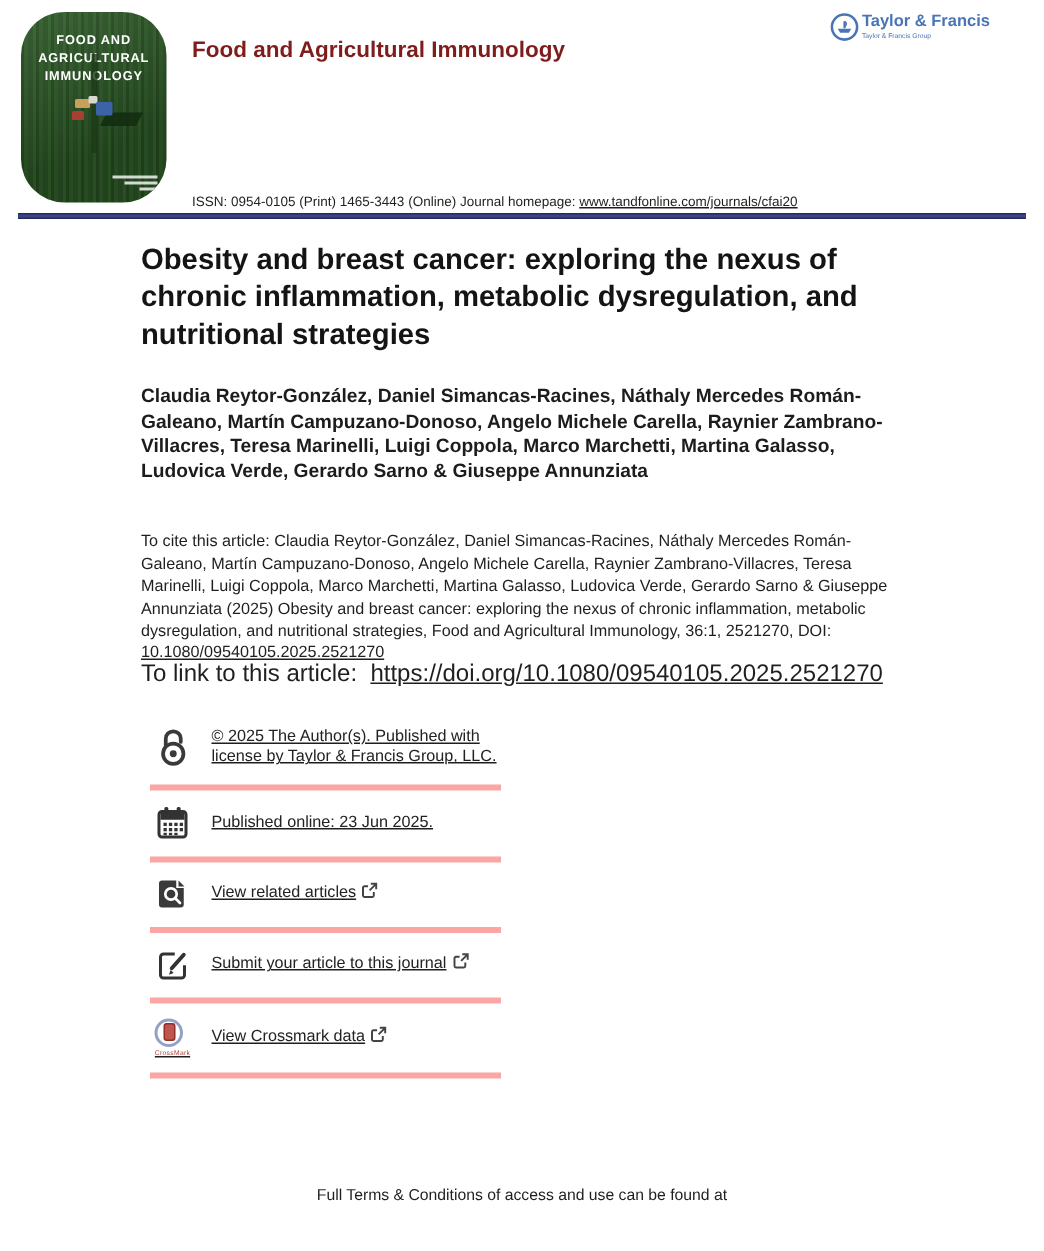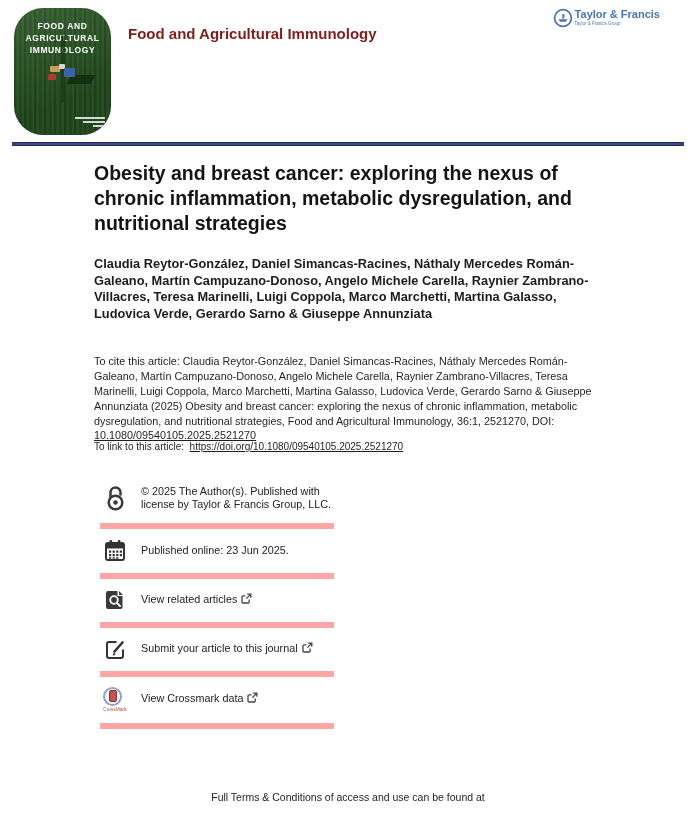--- a/index.html
+++ b/index.html
@@ -55,28 +55,29 @@
   }
   .authors {
     position:absolute; left:94px; top:256px; width:502px;
     font-size:12.8px; font-weight:bold; line-height:1.29; color:#1c1c1c;
   }
   .cite {
     position:absolute; left:94px; top:354px; width:508px;
     font-size:10.8px; line-height:1.38; color:#1f1f1f;
   }
   .cite b, .link-line b { font-weight:normal; }
-  .link-line { position:absolute; left:94px; top:441px; font-size:10px; color:#1f1f1f; }
+  .link-line { position:absolute; left:94px; top:441px; font-size:16px; color:#1f1f1f; }
 
   
   .actions { position:absolute; left:100px; top:483px; width:234px; }
   .action-row {
     display:flex; align-items:center; gap:14px;
-    padding:10px 0 11px 3px; border-bottom:6px solid #fca5a5;
+    padding:10px 0 11px 3px; border-bottom:4px solid #fca5a5;
     cursor:pointer;
+    text-decoration:underline;
   }
   .action-row:first-child { padding-top:2px; }
   .action-icon { flex:0 0 24px; display:flex; justify-content:center; }
   .action-label { font-size:10.8px; color:#222; line-height:1.25; white-space:nowrap; }
   .action-label.wrap { white-space:normal; width:200px; }
   .ext { display:inline-block; margin-left:4px; vertical-align:-1px; }
   .cm-wrap { text-align:center; }
   .cm-circle {
     width:19px; height:19px; border:2px solid #93a2c4; border-radius:50%;
     display:flex; align-items:center; justify-content:center; background:#fff;
@@ -122,20 +123,23 @@
       </svg>
     </span>
     <span>
       <div class="tf-text-main">Taylor &amp; Francis</div>
       <div class="tf-text-sub">Taylor &amp; Francis Group</div>
     </span>
   </div>
 
   <div class="journal-title">Food and Agricultural Immunology</div>
 
+  <div class="issn-line">
+    <span>ISSN: 0954-0105 (Print) 1465-3443 (Online) Journal homepage: </span><a href="#">www.tandfonline.com/journals/cfai20</a>
+  </div>
 
   <div class="navy-rule"></div>
 
   <h1 class="article-title">Obesity and breast cancer: exploring the nexus of chronic inflammation, metabolic dysregulation, and nutritional strategies</h1>
   <div class="authors">Claudia Reytor-González, Daniel Simancas-Racines, Náthaly Mercedes Román-Galeano, Martín Campuzano-Donoso, Angelo Michele Carella, Raynier Zambrano-Villacres, Teresa Marinelli, Luigi Coppola, Marco Marchetti, Martina Galasso, Ludovica Verde, Gerardo Sarno &amp; Giuseppe Annunziata</div>
 
   <p class="cite">
     <b>To cite this article:</b><span> Claudia Reytor-González, Daniel Simancas-Racines, Náthaly Mercedes Román-Galeano, Martín Campuzano-Donoso, Angelo Michele Carella, Raynier Zambrano-Villacres, Teresa Marinelli, Luigi Coppola, Marco Marchetti, Martina Galasso, Ludovica Verde, Gerardo Sarno &amp; Giuseppe Annunziata (2025) Obesity and breast cancer: exploring the nexus of chronic inflammation, metabolic dysregulation, and nutritional strategies, Food and Agricultural Immunology, 36:1, 2521270, DOI: </span><a href="#" class="plain-link">10.1080/09540105.2025.2521270</a>
   </p>
 

